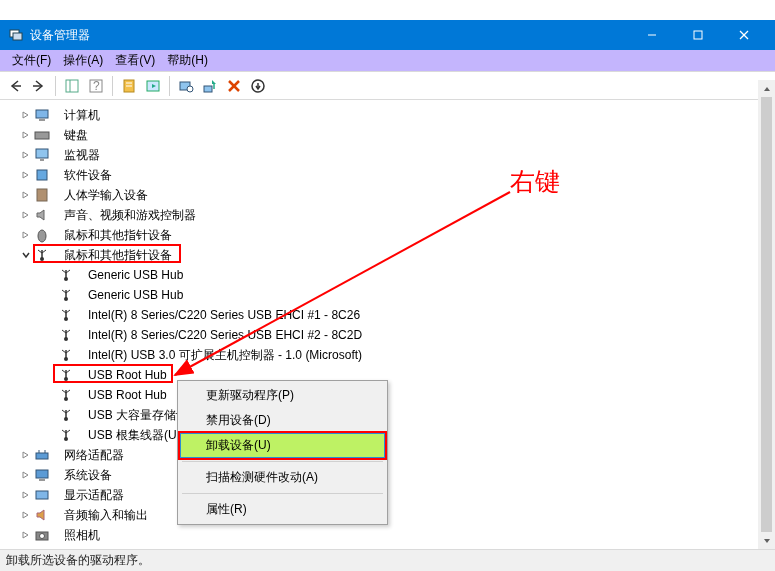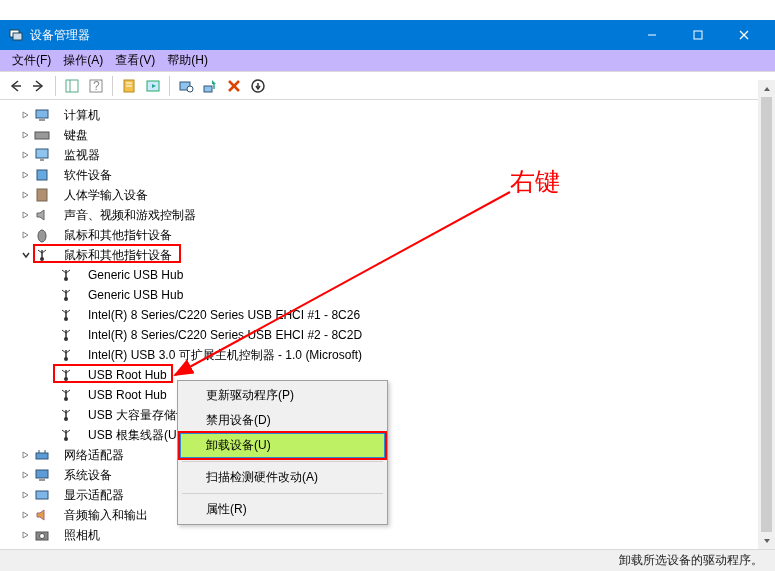--- a/index.html
+++ b/index.html
@@ -20,21 +20,21 @@
     .indent0 { padding-left: 16px; }
     .indent2 { padding-left: 54px; }
     .tree-icon { width: 16px; height: 16px; margin-right: 6px; display: inline-flex; align-items: center; justify-content: center; }
     .label { white-space: nowrap; margin-left: 8px; }
     .hl-box-parent { position: absolute; pointer-events: none; border: 2px solid #ff0000; }
     .selected-row { background: transparent; }
     .context-menu { position: absolute; top: 380px; left: 177px; width: 211px; background: #f0f0f0; border: 1px solid #a0a0a0; box-shadow: 2px 2px 4px rgba(0,0,0,0.2); padding: 2px 2px; }
     .context-menu .mitem { padding: 4px 6px 4px 26px; cursor: default; position: relative; }
     .context-menu .mitem.highlight { background: #bef264; border: 1px solid #2a8dd4; padding: 3px 5px 3px 25px; }
     .context-menu .hr { border-top: 1px solid #d0d0d0; margin: 3px 2px; }
-    .statusbar { border-top: 1px solid #dadada; height: 22px; display: flex; align-items: center; padding: 0 12px; color: #222; background: #f0f0f0; position: absolute; bottom: 0; left: 0; right: 0; justify-content: flex-end; }
+    .statusbar { border-top: 1px solid #dadada; height: 22px; display: flex; align-items: center; padding: 0 6px; color: #222; background: #f0f0f0; position: absolute; bottom: 0; left: 0; right: 0; }
     .annot-label { position: absolute; color: #ff0000; font-size: 25px; top: 165px; left: 510px; font-weight: 400; }
     .arrow-svg { position: absolute; top: 0; left: 0; pointer-events: none; }
     .scrollbar { position: absolute; top: 80px; right: 0; width: 17px; bottom: 22px; background: #f0f0f0; display: flex; flex-direction: column; }
     .scrollbar .sbtn { height: 17px; display: flex; align-items: center; justify-content: center; color: #606060; }
     .scrollbar .thumb { flex: 1; background: #cdcdcd; margin: 0 3px; border-radius: 0; }
     
     .ic-computer { fill: #7fb6e8; }
     .ic-monitor { fill: #8fc4ee; }
     .ic-kb { fill: #999; }
     .ic-hid { fill: #b09070; }

